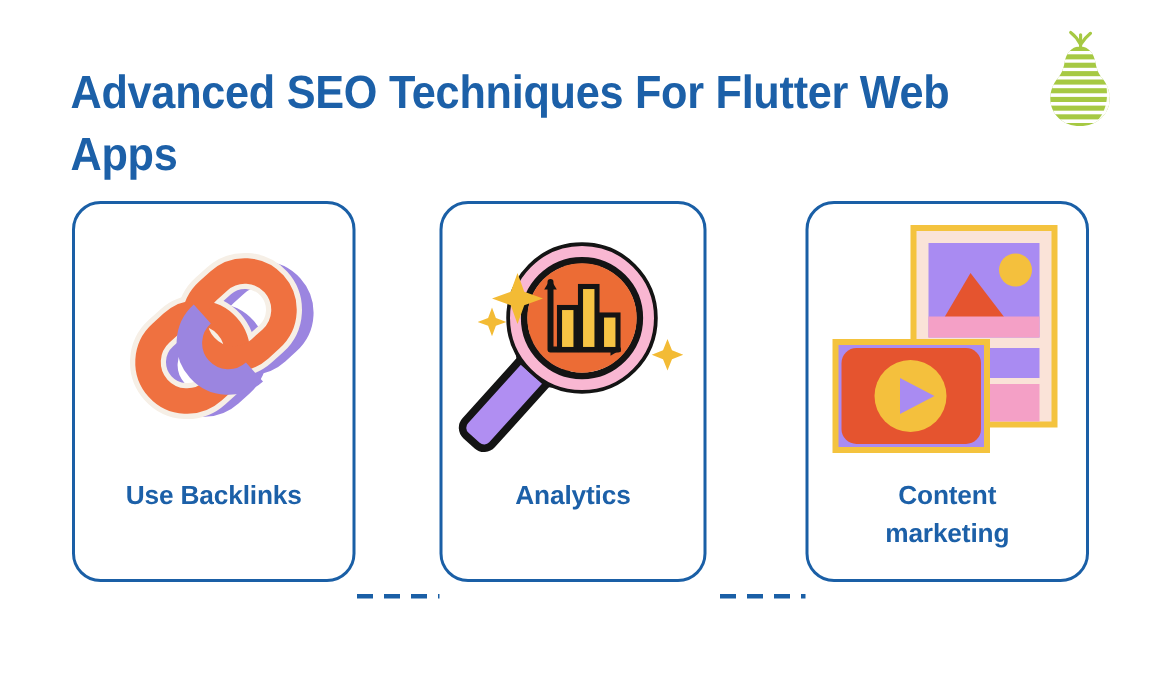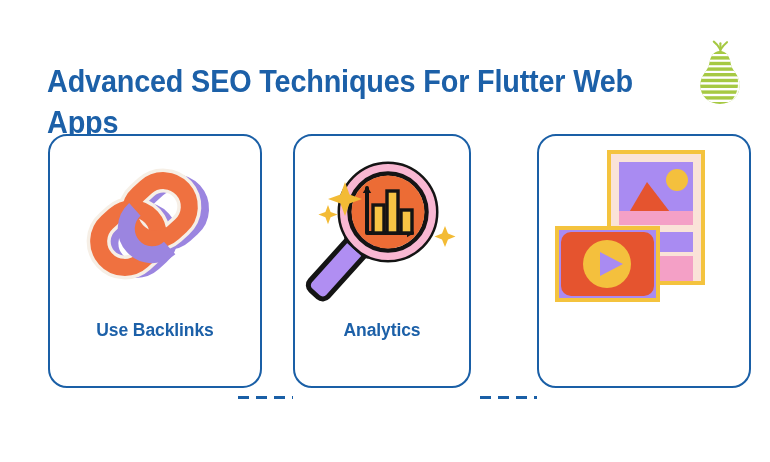--- a/index.html
+++ b/index.html
@@ -5,36 +5,36 @@
   * { box-sizing: border-box; margin: 0; padding: 0; }
   html, body {
     width: 770px; height: 462px;
     background: #ffffff;
     font-family: "Liberation Sans", sans-serif;
     overflow: hidden;
   }
   #stage { position: relative; width: 770px; height: 462px; background:#fff; }
 
   
-  #header { position:absolute; left:0; top:0; width:740px; height:128px;margin-top:20px; }
+  #header { position:absolute; left:0; top:0; width:740px; height:128px; }
   #page-title {
     position:absolute; left:47px; top:41px; width:640px;
     font-size: 31px; line-height: 41px; font-weight: 700;
     letter-spacing: -0.2px;
     color: #1c60a8;
     font-family: "Liberation Sans", sans-serif;
     font-stretch: condensed;
     transform: scaleX(0.93); transform-origin: left top;
   }
   #brand-logo { position:absolute; left:697px; top:20px; width:46px; height:66px; }
 
   
   #cards { position:absolute; left:0; top:134px; width:770px; height:256px; }
   .card {
-    position:absolute; top:0; width:214px; height:254px;
+    position:absolute; top:0; width:189px; height:254px;
     border:2px solid #1a5fa6; border-radius:19px;
     background:#ffffff;
   }
   .card.c0 { left:48px; }
   .card.c1 { left:293px; width:178px; }
   .card.c2 { left:537px; }
 
   .card-art { position:absolute; left:0; top:6px; width:100%; height:170px; }
   .card-label {
     position:absolute; left:8px; right:8px; top:182px;
@@ -188,16 +188,20 @@
 
           <g>
             <rect x="16" y="84" width="105" height="76" fill="#f4c33e"></rect>
             <rect x="20" y="88" width="97" height="68" fill="#a98bf2"></rect>
             <rect x="22" y="90" width="93" height="64" rx="10" ry="10" fill="#e5542f"></rect>
             <circle cx="68" cy="122" r="24" fill="#f4c03d"></circle>
             <path d="M61 110 L84 122 L61 134 Z" fill="#a98bf2"></path>
           </g>
         </svg>
       </div>
+      <div class="card-label">
+        <span>Content</span><br>
+        <span>marketing</span>
+      </div>
     </div>
 
   </div>
 </div>
 
 </body></html>

